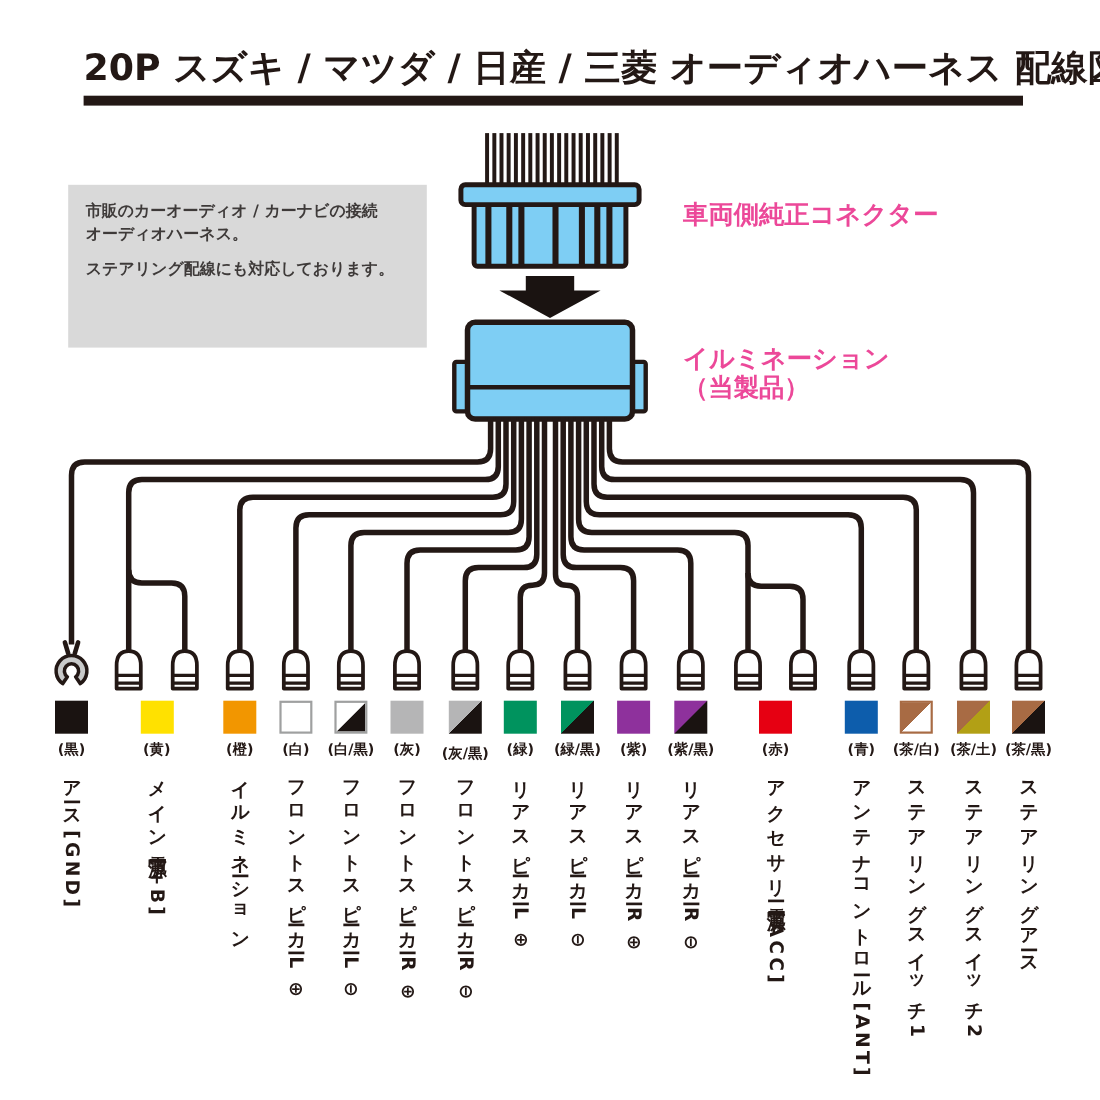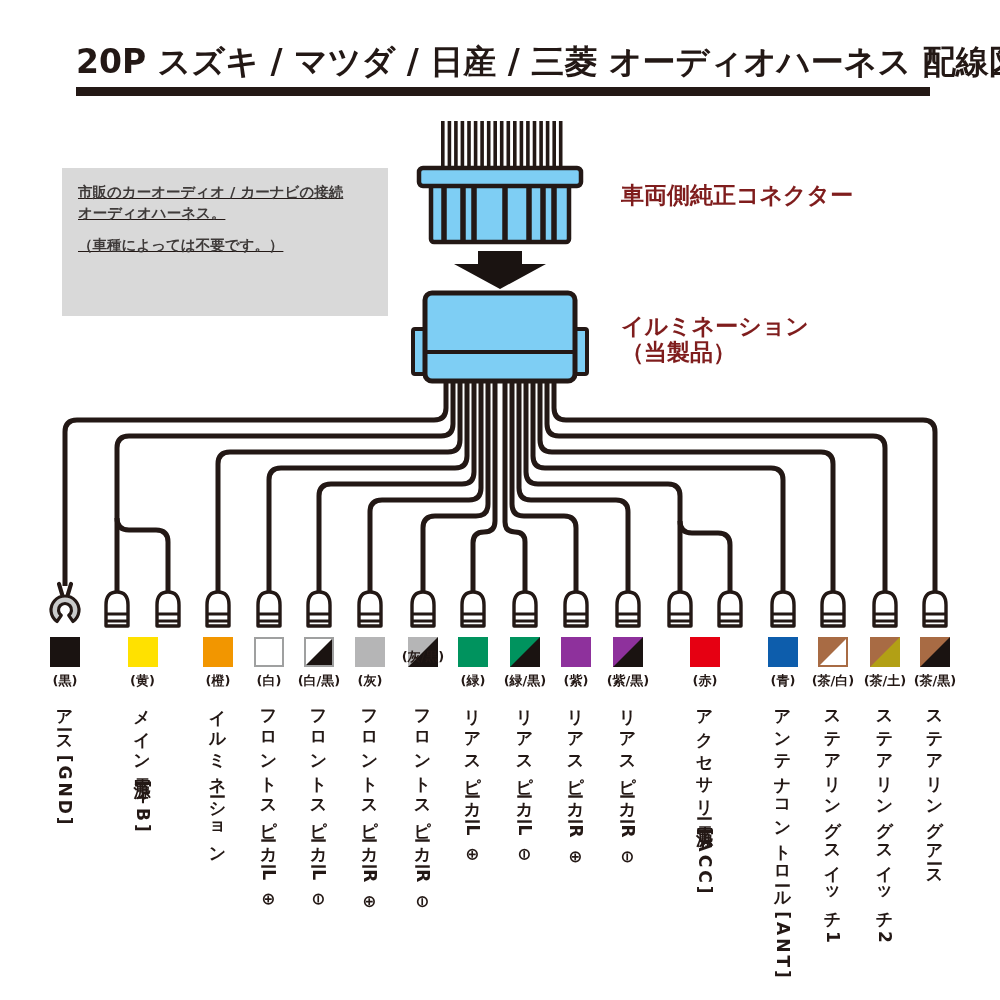--- a/index.html
+++ b/index.html
@@ -2,24 +2,24 @@
 <html><head>
 <meta charset="utf-8">
 <style>
   html,body{margin:0;padding:0;background:#fff;}
   .page{position:relative;width:1000px;height:1000px;background:#ffffff;overflow:hidden;
         font-family:"DejaVu Sans",sans-serif;color:#231815;}
   .title{position:absolute;left:76px;top:40px;width:860px;font-size:33px;font-weight:800;
          letter-spacing:0px;white-space:nowrap;color:#231815;}
   .title-bar{position:absolute;left:76px;top:87px;width:854px;height:9px;background:#231815;}
   .note-box{position:absolute;left:62px;top:168px;width:326px;height:148px;background:#d9d9d9;
-            box-sizing:border-box;padding:14px 16px;text-decoration:underline;}
+            box-sizing:border-box;padding:14px 16px;}
   .note-line{font-size:14.5px;font-weight:700;line-height:21px;color:#3e3a39;white-space:nowrap;}
   .note-gap{height:11px;}
-  .conn-label{position:absolute;font-size:23px;font-weight:800;color:#7f1d1d;white-space:nowrap;}
+  .conn-label{position:absolute;font-size:23px;font-weight:800;color:#ec4899;white-space:nowrap;}
   .lbl-vehicle{left:621px;top:180px;}
   .lbl-harness1{left:621px;top:311px;}
   .lbl-harness2{left:621px;top:337px;text-align:center;}
   svg.diagram{position:absolute;left:0;top:0;}
   .chip{position:absolute;width:30px;height:30px;box-sizing:border-box;}
   .chip-label{position:absolute;width:90px;text-align:center;font-size:13px;font-weight:800;
               color:#231815;white-space:nowrap;}
   .wire-name{position:absolute;width:24px;writing-mode:vertical-rl;text-orientation:mixed;
              font-size:17px;font-weight:800;letter-spacing:3px;line-height:24px;color:#231815;
              white-space:nowrap;}
@@ -29,21 +29,21 @@
 
 <div class="page">
 
   <div class="title">20P スズキ / マツダ / 日産 / 三菱 オーディオハーネス 配線図</div>
   <div class="title-bar"></div>
 
   <div class="note-box">
     <div class="note-line">市販のカーオーディオ / カーナビの接続</div>
     <div class="note-line">オーディオハーネス。</div>
     <div class="note-gap"></div>
-    <div class="note-line">（車種によっては不要です。）</div>
+    <div class="note-line">ステアリング配線にも対応しております。</div>
   </div>
 
   <svg class="diagram" width="1000" height="1000" viewBox="0 0 1000 1000">
 
     <g>
       <g id="veh-pins">
           <rect x="441.0" y="121" width="3.6" height="52" fill="#231815"></rect>
           <rect x="447.6" y="121" width="3.6" height="52" fill="#231815"></rect>
           <rect x="454.1" y="121" width="3.6" height="52" fill="#231815"></rect>
           <rect x="460.6" y="121" width="3.6" height="52" fill="#231815"></rect>
@@ -163,21 +163,21 @@
       <div class="chip" style="left: 254px; top: 637px; background: rgb(255, 255, 255); border: 2px solid rgb(159, 160, 160);"></div>
       <div class="chip-label" style="left: 224px; top: 672px;">(白)</div>
       <div class="wire-name" style="left: 257px; top: 698px;">フロントスピーカー L ⊕</div>
       <div class="chip" style="left: 304px; top: 637px; background: linear-gradient(to right bottom, rgb(255, 255, 255) 49.6%, rgb(26, 19, 17) 50.4%); border: 2px solid rgb(159, 160, 160);"></div>
       <div class="chip-label" style="left: 274px; top: 672px;">(白/黒)</div>
       <div class="wire-name" style="left: 307px; top: 698px;">フロントスピーカー L ⊖</div>
       <div class="chip" style="left: 355px; top: 637px; background: rgb(181, 181, 182);"></div>
       <div class="chip-label" style="left: 325px; top: 672px;">(灰)</div>
       <div class="wire-name" style="left: 358px; top: 698px;">フロントスピーカー R ⊕</div>
       <div class="chip" style="left: 408px; top: 637px; background: linear-gradient(to right bottom, rgb(181, 181, 182) 49.6%, rgb(26, 19, 17) 50.4%);"></div>
-      <div class="chip-label" style="left: 378px; top: 648px;">(灰/黒)</div>
+      <div class="chip-label" style="left: 378px; top: 676px;">(灰/黒)</div>
       <div class="wire-name" style="left: 411px; top: 698px;">フロントスピーカー R ⊖</div>
       <div class="chip" style="left: 458px; top: 637px; background: rgb(0, 147, 94);"></div>
       <div class="chip-label" style="left: 428px; top: 672px;">(緑)</div>
       <div class="wire-name" style="left: 461px; top: 698px;">リアスピーカー L ⊕</div>
       <div class="chip" style="left: 510px; top: 637px; background: linear-gradient(to right bottom, rgb(0, 147, 94) 49.6%, rgb(26, 19, 17) 50.4%);"></div>
       <div class="chip-label" style="left: 480px; top: 672px;">(緑/黒)</div>
       <div class="wire-name" style="left: 513px; top: 698px;">リアスピーカー L ⊖</div>
       <div class="chip" style="left: 561px; top: 637px; background: rgb(142, 49, 156);"></div>
       <div class="chip-label" style="left: 531px; top: 672px;">(紫)</div>
       <div class="wire-name" style="left: 564px; top: 698px;">リアスピーカー R ⊕</div>

